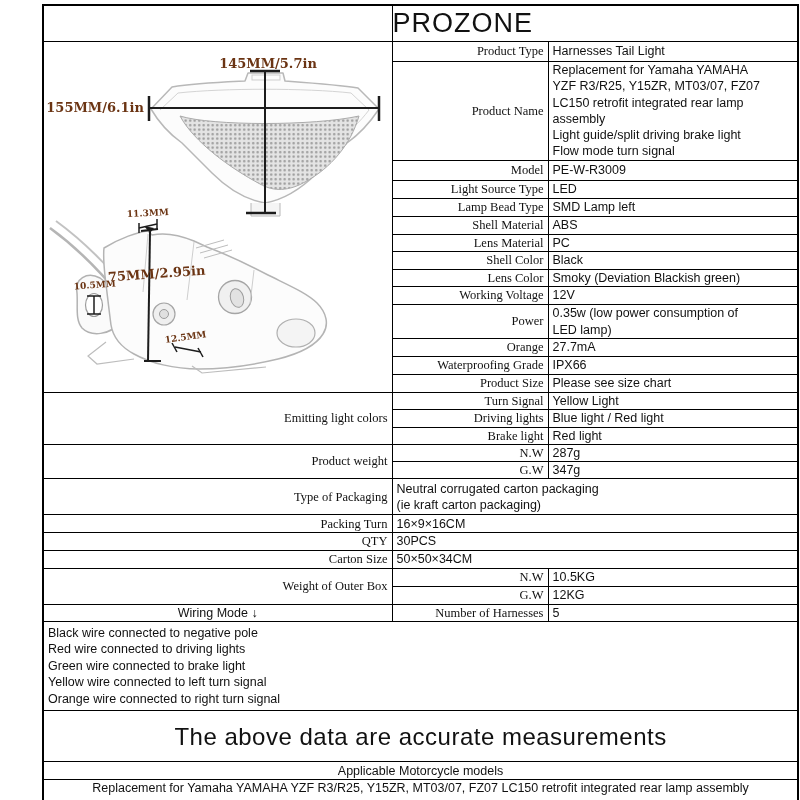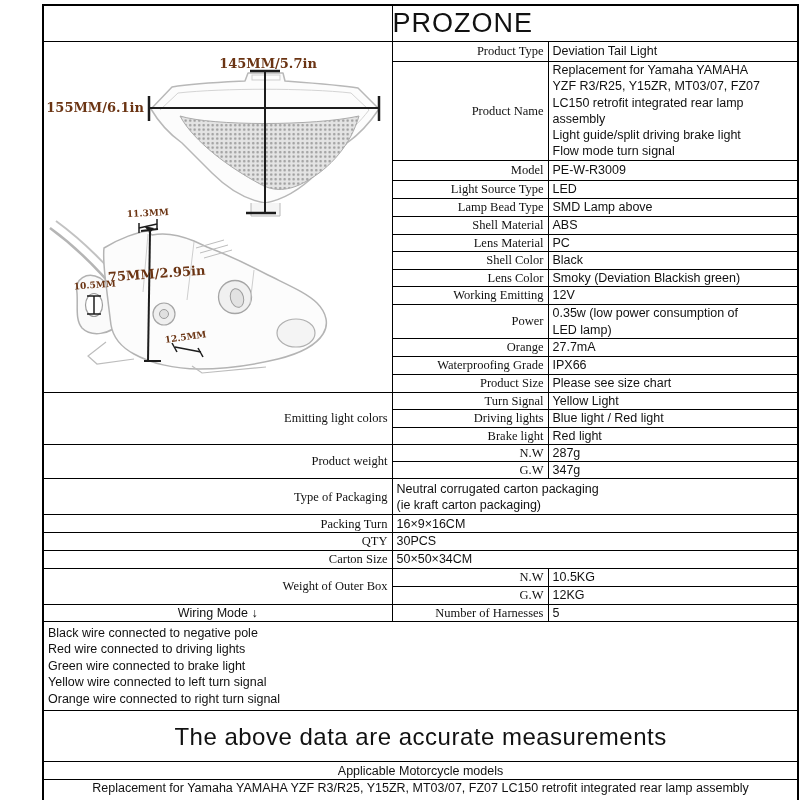--- a/index.html
+++ b/index.html
@@ -100,61 +100,61 @@
 
         <text x="224" y="26" text-anchor="middle" font-size="13">145MM/5.7in</text>
         <text x="100" y="70" text-anchor="end" font-size="13">155MM/6.1in</text>
         <text x="104" y="174" text-anchor="middle" font-size="9" transform="rotate(-3 104 174)">11.3MM</text>
         <text x="113" y="236" text-anchor="middle" font-size="13" transform="rotate(-4 113 236)">75MM/2.95in</text>
         <text x="51" y="246" text-anchor="middle" font-size="9" transform="rotate(-4 51 246)">10.5MM</text>
         <text x="142" y="298" text-anchor="middle" font-size="9" transform="rotate(-8 142 298)">12.5MM</text>
       </svg>
     </td>
     <td class="lbl">Product Type</td>
-    <td class="val">Deviation Tail Light</td>
+    <td class="val">Harnesses Tail Light</td>
   </tr>
   <tr style="height:96px">
     <td class="lbl">Product Name</td>
     <td class="val">Replacement for Yamaha YAMAHA
 YZF R3/R25, Y15ZR, MT03/07, FZ07
 LC150 retrofit integrated rear lamp
 assembly
 Light guide/split driving brake light
 Flow mode turn signal</td>
   </tr>
   <tr style="height:20px">
     <td class="lbl">Model</td>
     <td class="val">PE-W-R3009</td>
   </tr>
   <tr style="height:18px">
     <td class="lbl">Light Source Type</td>
     <td class="val">LED</td>
   </tr>
   <tr style="height:18px">
     <td class="lbl">Lamp Bead Type</td>
-    <td class="val">SMD Lamp above</td>
+    <td class="val">SMD Lamp left</td>
   </tr>
   <tr style="height:18px">
     <td class="lbl">Shell Material</td>
     <td class="val">ABS</td>
   </tr>
   <tr style="height:17px">
     <td class="lbl">Lens Material</td>
     <td class="val">PC</td>
   </tr>
   <tr style="height:18px">
     <td class="lbl">Shell Color</td>
     <td class="val">Black</td>
   </tr>
   <tr style="height:17px">
     <td class="lbl">Lens Color</td>
     <td class="val">Smoky (Deviation Blackish green)</td>
   </tr>
   <tr style="height:18px">
-    <td class="lbl">Working Emitting</td>
+    <td class="lbl">Working Voltage</td>
     <td class="val">12V</td>
   </tr>
   <tr style="height:34px">
     <td class="lbl">Power</td>
     <td class="val">0.35w (low power consumption of
 LED lamp)</td>
   </tr>
   <tr style="height:18px">
     <td class="lbl">Orange</td>
     <td class="val">27.7mA</td>

